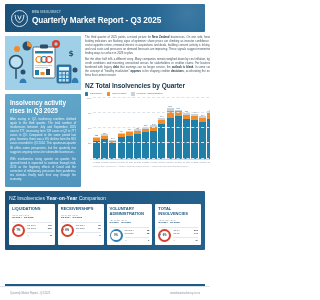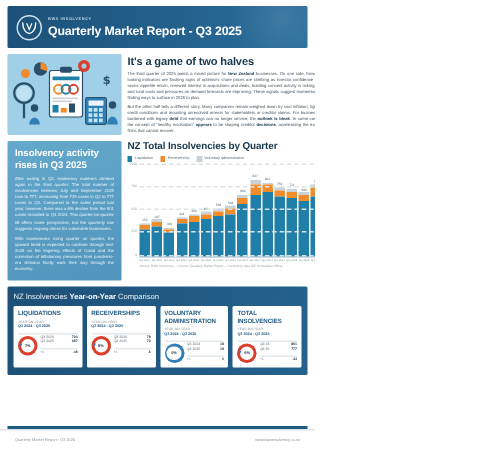--- a/index.html
+++ b/index.html
@@ -215,21 +215,20 @@
       <div class="panel">
         <h3>Insolvency activity rises in Q3 2025</h3>
         <p>After easing in Q2, insolvency numbers climbed again in the third quarter. The total number of insolvencies between July and September 2025 rose to 777, increasing from 729 cases in Q2 to 777 cases in Q3. Compared to the same period last year, however, there was a 6% decline from the 801 cases recorded in Q3 2024. This quarter-on-quarter lift offers some perspective, but the quarterly rise suggests ongoing stress for vulnerable businesses.</p>
         <p>With insolvencies rising quarter on quarter, the upward trend is expected to continue through mid-2026 as the lingering effects of Covid and the correction of inflationary pressures from pandemic-era stimulus finally work their way through the economy.</p>
       </div>
     </div>
 
     <div class="col-right">
 
       <div class="lede">
-        <h2>It's a game of two halves</h2>
         <p>The third quarter of 2025 paints a mixed picture for <b>New Zealand</b> businesses. On one side, forward-looking indicators are flashing signs of optimism: share prices are climbing as investor confidence and sector appetite return, renewed interest in acquisitions and deals, building consent activity is ticking up, and rural costs and pressures on demand forecasts are improving. These signals suggest momentum is finding ways to surface in 2026 to plan.</p>
         <p>But the other half tells a different story. Many companies remain weighed down by cost inflation, tighter credit conditions and mounting unresolved arrears for stakeholders or creditor claims. For businesses burdened with legacy <b>debt</b> that earnings can no longer service, the <b>outlook is bleak</b>. In some cases, the concept of "healthy insolvation" <b>appears</b> to be shaping creditor <b>decisions</b>, accelerating the exit of firms that cannot recover.</p>
       </div>
 
       <div class="chart-wrap">
         <div class="chart-title">NZ Total Insolvencies by Quarter</div>
         <div class="legend">
             <div class="lg">
               <i style="background: rgb(31, 127, 168);"></i>
               <span>Liquidation</span>

